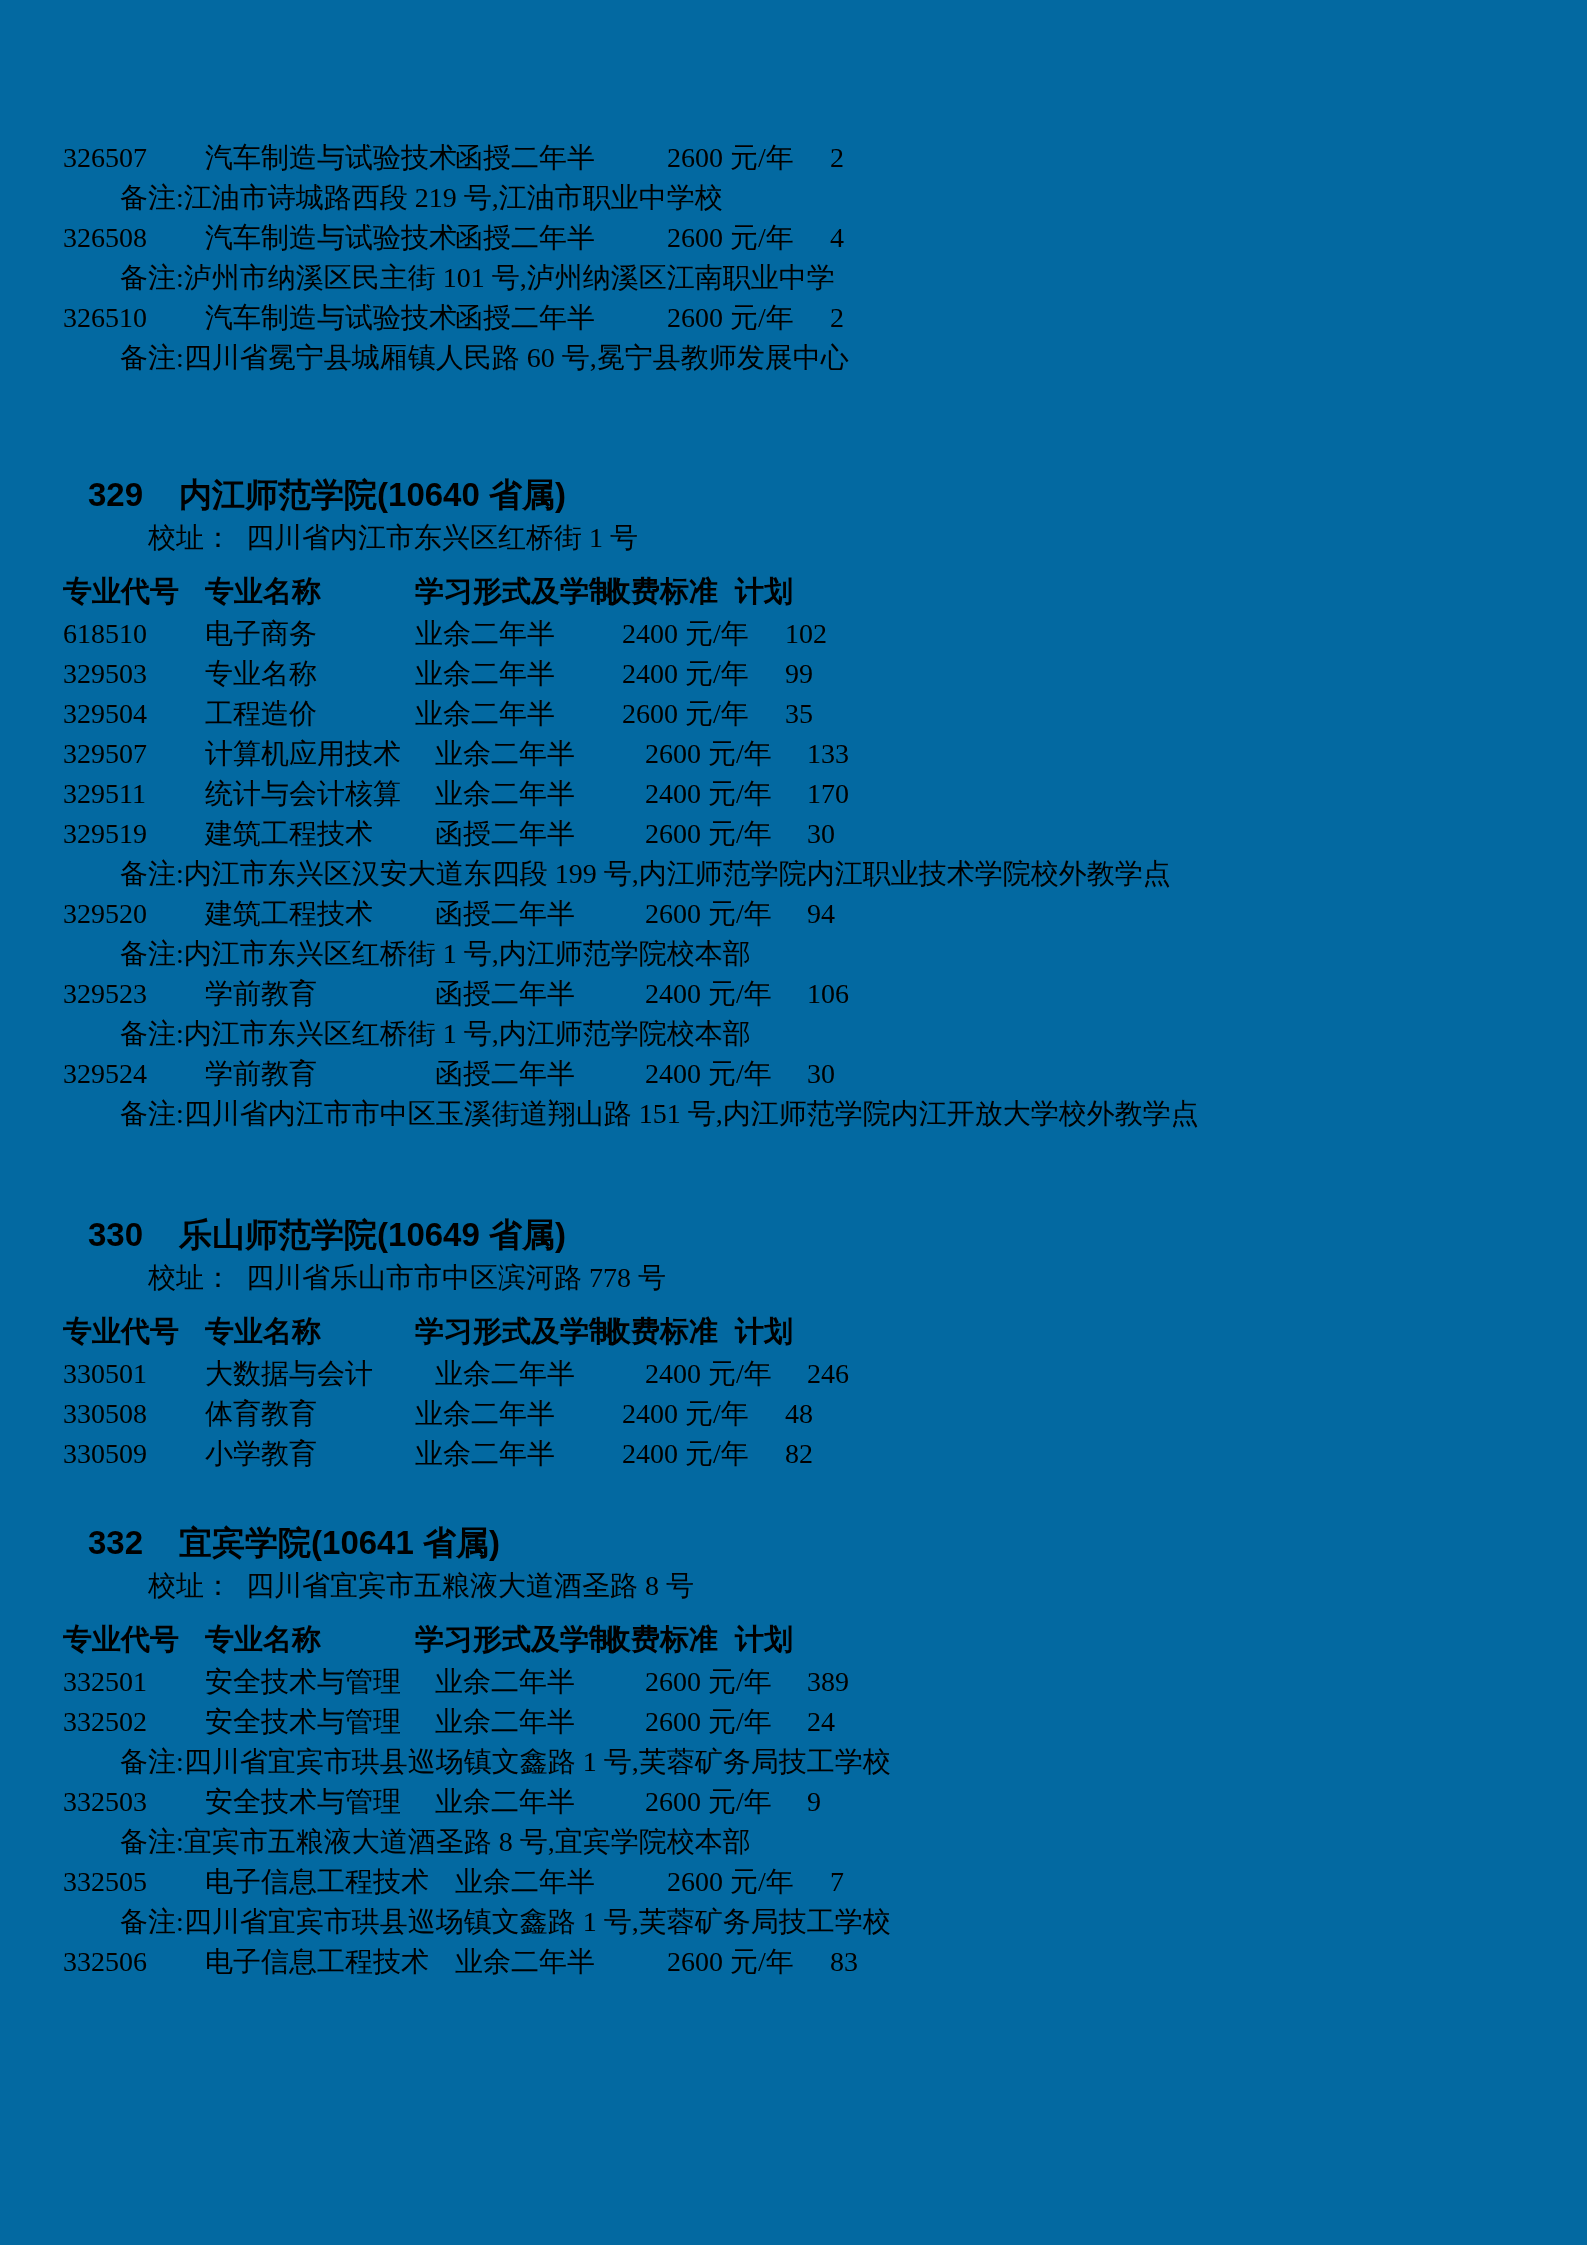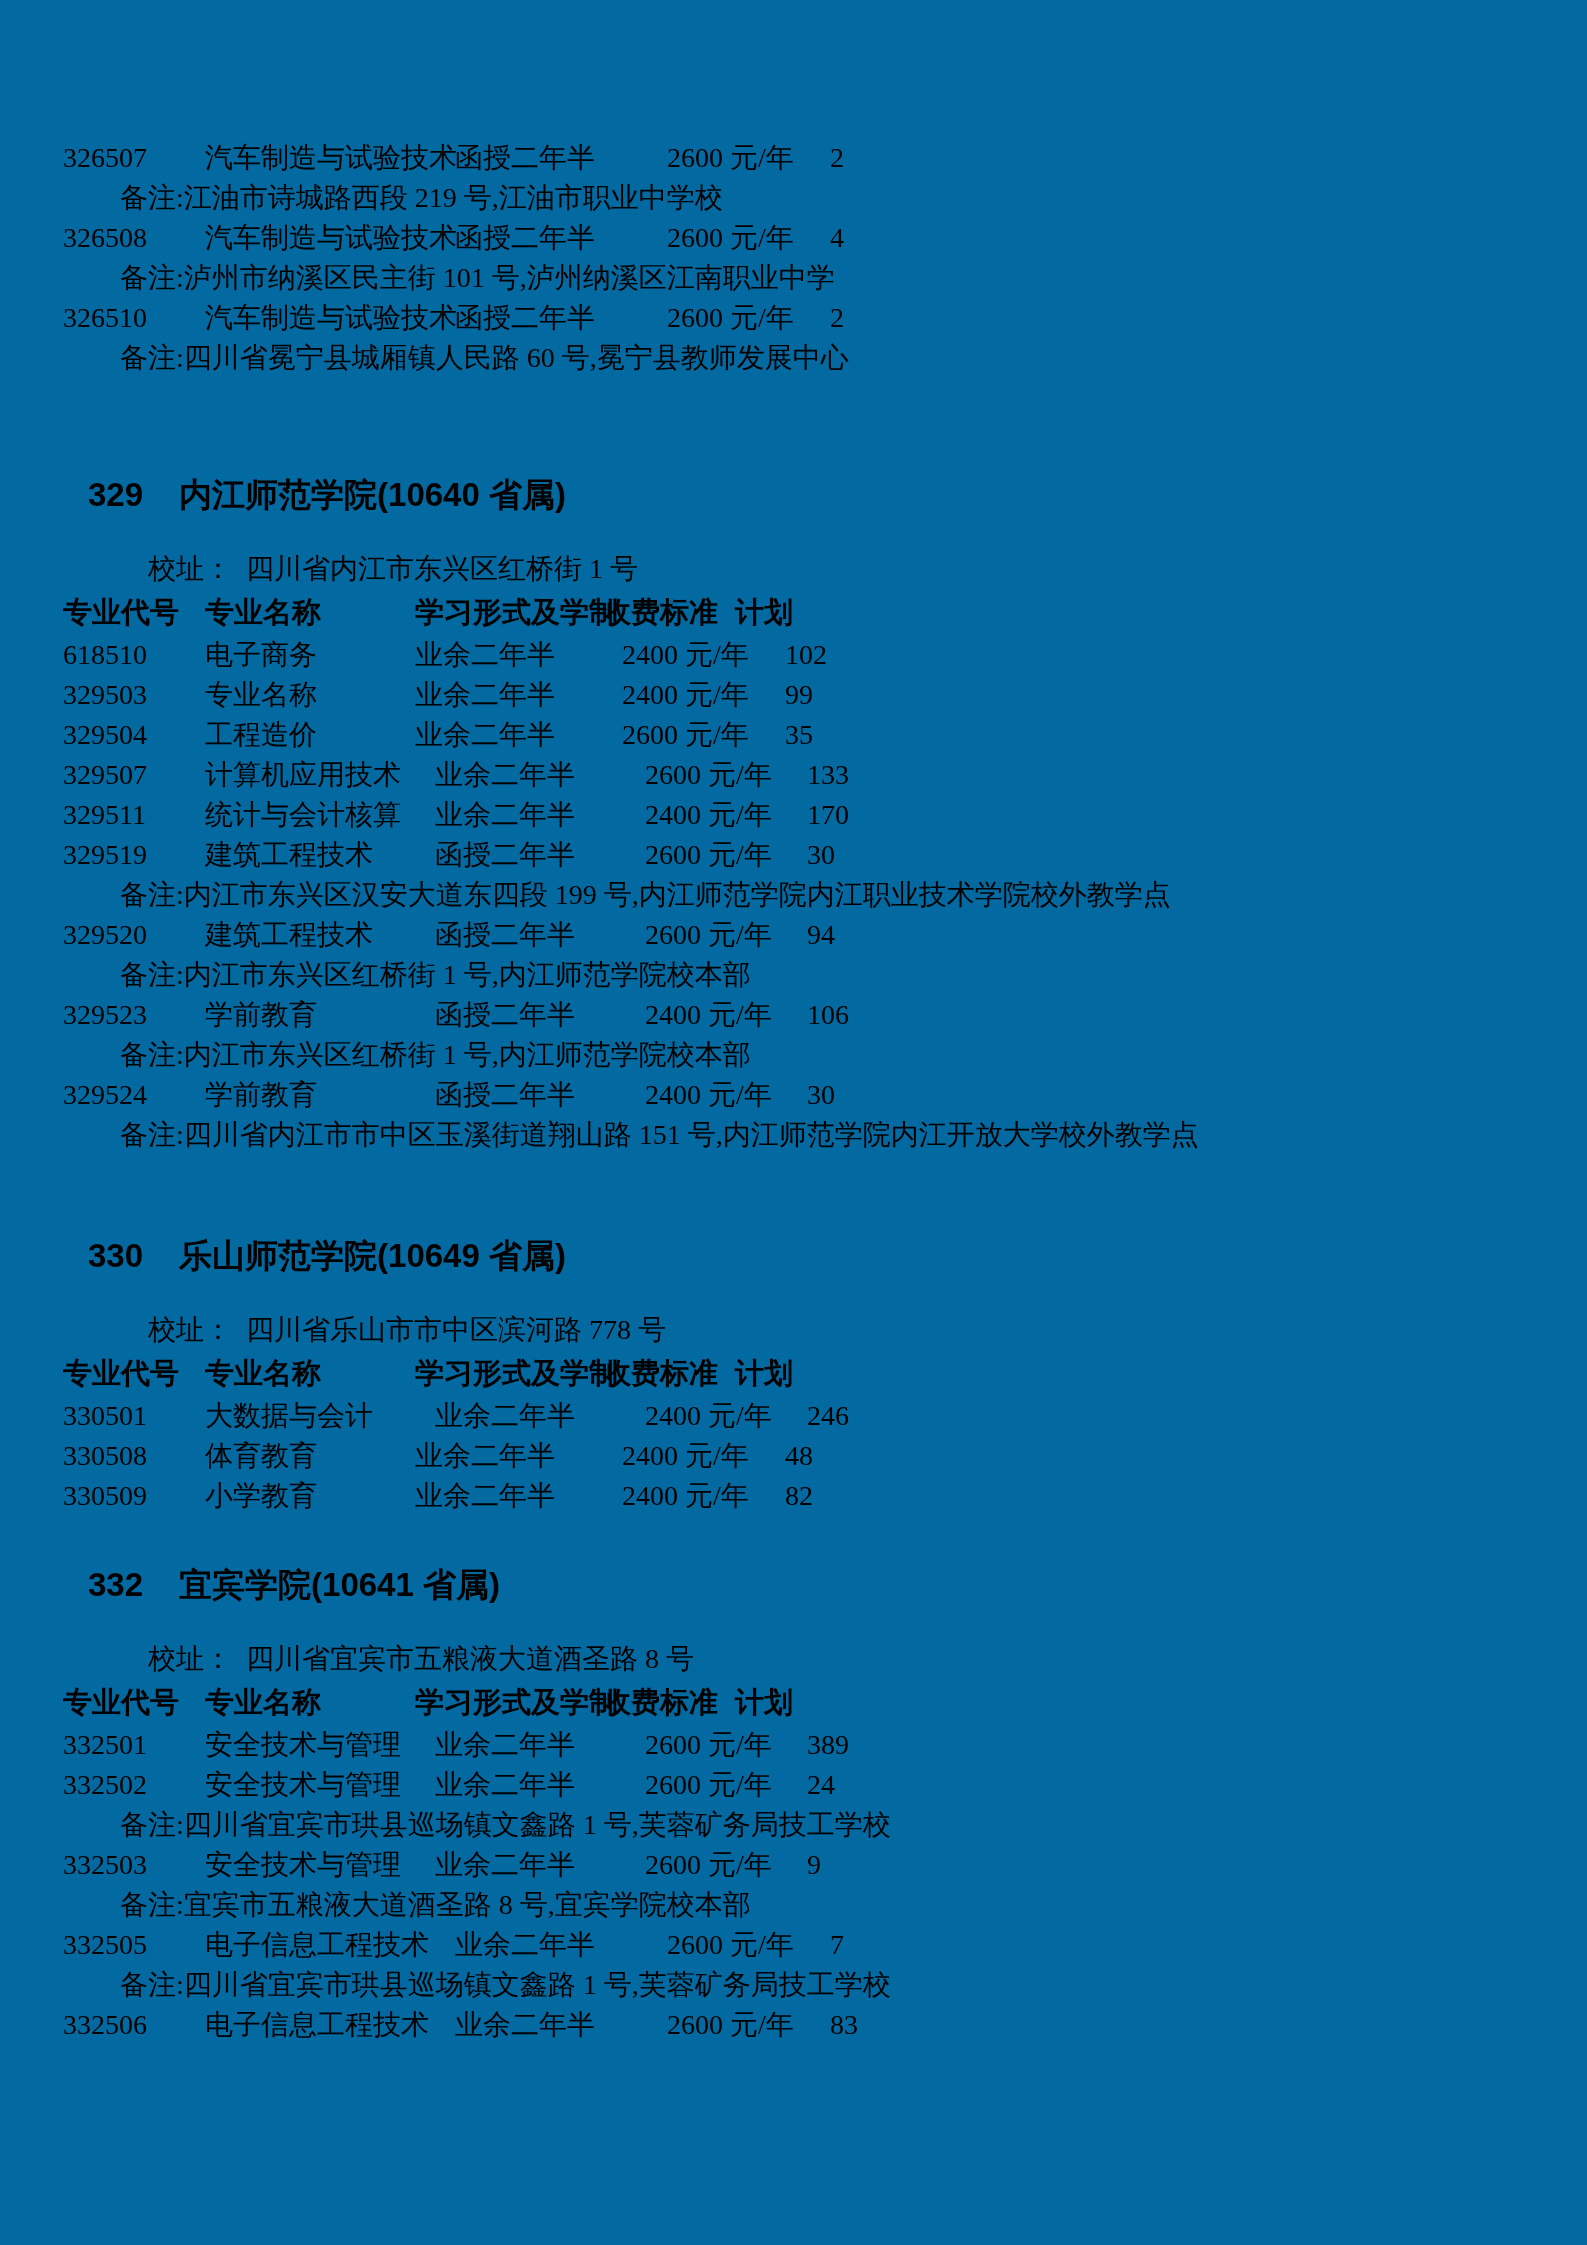--- a/index.html
+++ b/index.html
@@ -45,30 +45,29 @@
     font-size: 33px;
     line-height: 46px;
     padding-left: 88px;
     white-space: nowrap;
   }
   .sec-num { margin-right: 36px; }
   .school-section { margin-top: 94px; }
   .school-section:nth-of-type(2) { margin-top: 78px; }
   .school-section:nth-of-type(3) { margin-top: 46px; }
   .address-line {
-    margin-top: 31px;
     padding-left: 148px;
     font-size: 28px;
     line-height: 40px;
     white-space: nowrap;
   }
   .addr-label { margin-right: 14px; }
   .table-header {
     position: relative;
-    margin-top: 0;
+    margin-top: 10px;
     height: 46px;
     font-family: "Liberation Sans", "DejaVu Sans", sans-serif;
     font-weight: bold;
     font-size: 29px;
     line-height: 46px;
     white-space: nowrap;
   }
   .table-header span { position: absolute; top: 0; }
   .h-code { left: 63px; }
   .h-name { left: 205px; }

